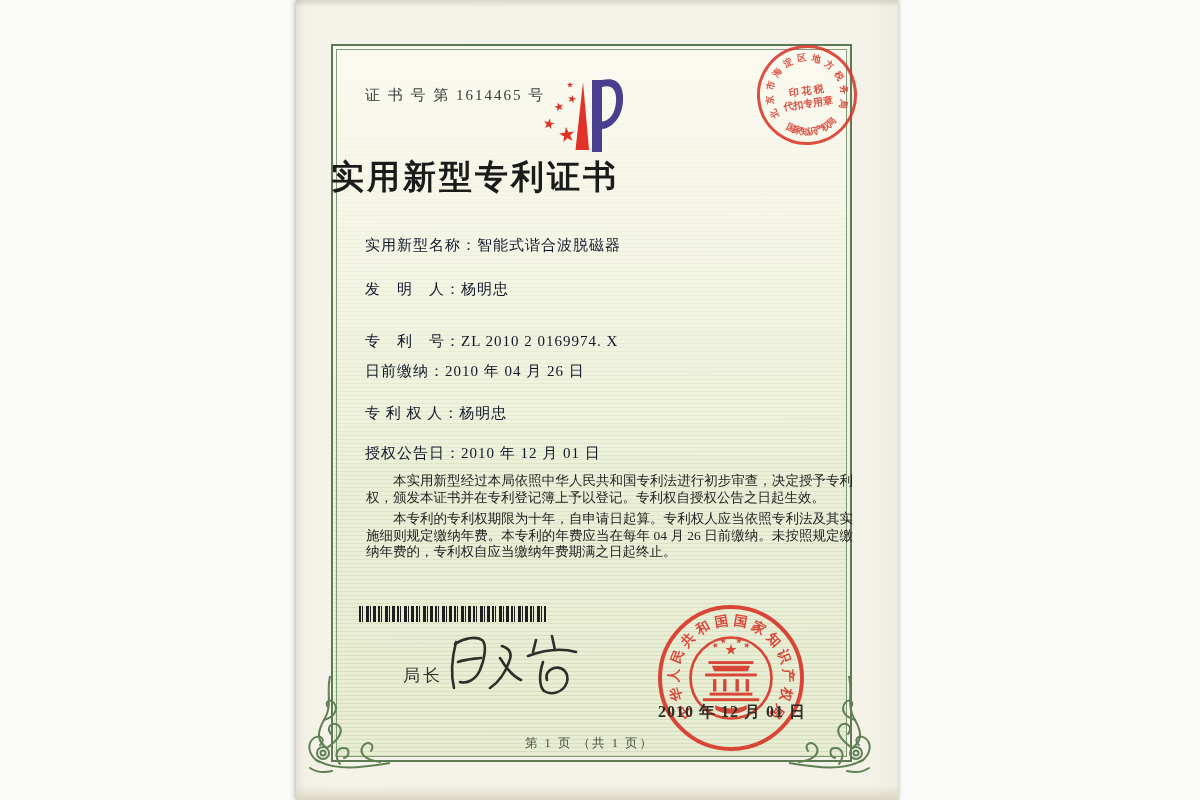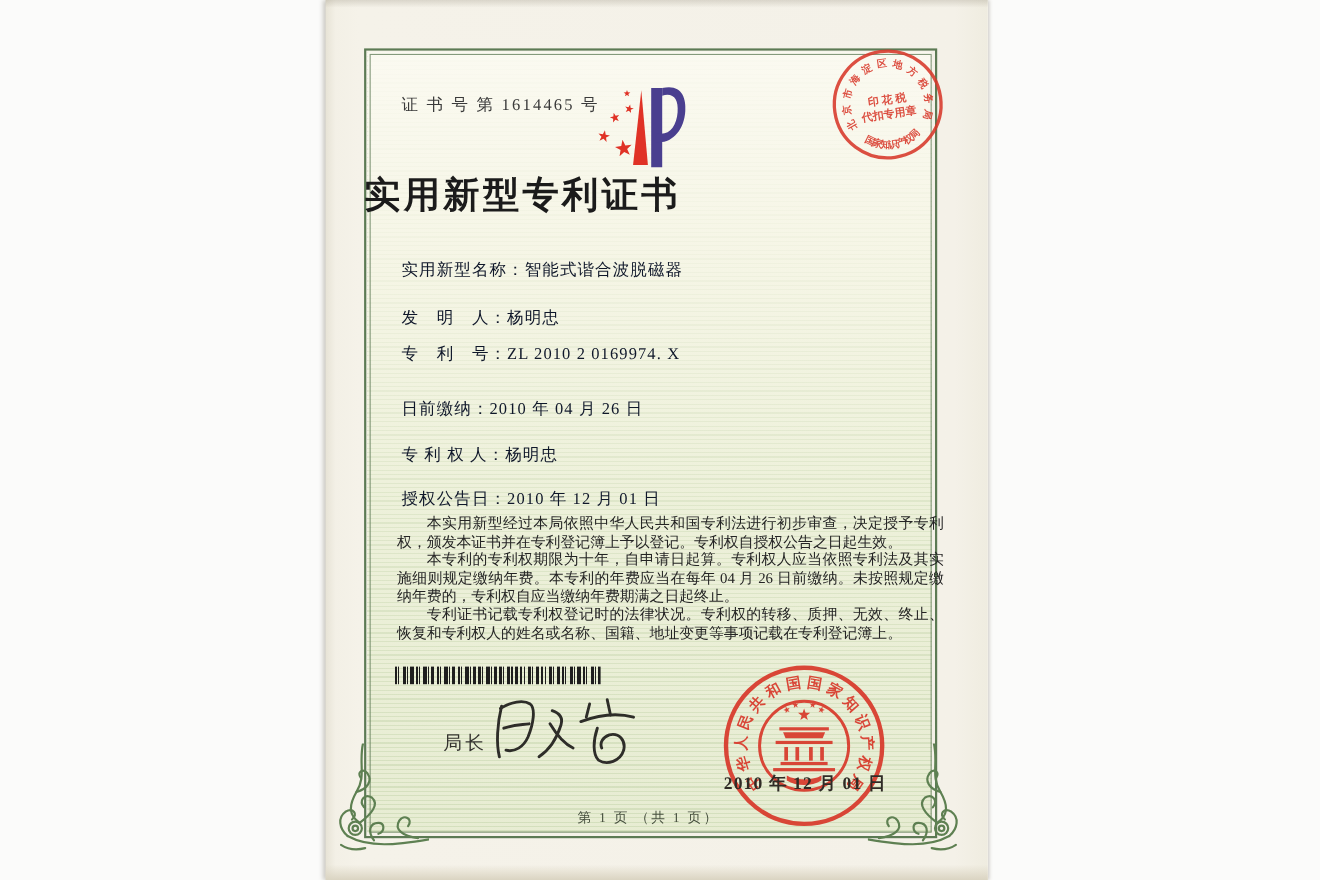--- a/index.html
+++ b/index.html
@@ -22,21 +22,21 @@
         border:2px solid var(--frame_green,#5c7a54);}
   .frame::before{content:'';position:absolute;inset:3px;border:1px solid rgba(92,122,84,.75);}
   .orn{position:absolute;width:90px;height:100px;}
   
   .cert-no{position:absolute;left:365px;top:86px;font-size:15px;letter-spacing:2px;color:#3a3a3a;}
   .title{position:absolute;left:331px;top:155px;width:517px;text-align:left;
          font-size:33px;font-weight:bold;letter-spacing:3px;color:#1b1b1b;}
   .field{position:absolute;left:365px;font-size:15px;color:#0f172a;letter-spacing:1px;white-space:nowrap;}
   .paras{position:absolute;left:361px;top:468px;width:497px;font-size:13.5px;line-height:16.6px;
          color:#242424;text-align:justify;}
-  .paras p{margin:0;text-indent:2em;}
+  .paras p{margin:5px;text-indent:2em;}
   .barcode{position:absolute;left:359px;top:606px;width:187px;height:16px;
         background:repeating-linear-gradient(90deg,
           #1e1e1e 0 2px,rgba(0,0,0,0) 2px 3px,
           #1e1e1e 3px 4px,rgba(0,0,0,0) 4px 7px,
           #1e1e1e 7px 10px,rgba(0,0,0,0) 10px 11px,
           #1e1e1e 11px 12px,rgba(0,0,0,0) 12px 14px,
           #1e1e1e 14px 17px,rgba(0,0,0,0) 17px 19px);}
   .director-label{position:absolute;left:403px;top:664px;font-size:17px;letter-spacing:3px;color:#33322e;}
   .sig-svg{position:absolute;left:442px;top:628px;}
   .hidden-text{position:absolute;width:1px;height:1px;overflow:hidden;opacity:0;pointer-events:none;}
@@ -147,37 +147,36 @@
     <div class="seal-center" style="top:44px;font-size:10px">印 花 税</div>
     <div class="seal-center" style="top:57px;font-size:10px">代扣专用章</div>
   </div>
 
   <div class="field" style="top:236px">
     <span>实用新型名称：</span><span>智能式谐合波脱磁器</span>
   </div>
   <div class="field" style="top:280px">
     <span>发　明　人：</span><span>杨明忠</span>
   </div>
-  <div class="field" style="top:312px">
+  <div class="field" style="top:332px">
     <span>专　利　号：</span><span>ZL 2010 2 0169974. X</span>
   </div>
   <div class="field" style="top:362px">
     <span>日前缴纳：</span><span>2010 年 04 月 26 日</span>
   </div>
   <div class="field" style="top:404px">
     <span>专 利 权 人：</span><span>杨明忠</span>
   </div>
   <div class="field" style="top:444px">
     <span>授权公告日：</span><span>2010 年 12 月 01 日</span>
   </div>
 
   <div class="paras">
     <p>本实用新型经过本局依照中华人民共和国专利法进行初步审查，决定授予专利权，颁发本证书并在专利登记簿上予以登记。专利权自授权公告之日起生效。</p>
     <p>本专利的专利权期限为十年，自申请日起算。专利权人应当依照专利法及其实施细则规定缴纳年费。本专利的年费应当在每年 04 月 26 日前缴纳。未按照规定缴纳年费的，专利权自应当缴纳年费期满之日起终止。</p>
-    <p>专利证书记载专利权登记时的法律状况。专利权的转移、质押、无效、终止、恢复和专利权人的姓名或名称、国籍、地址变更等事项记载在专利登记簿上。</p>
   </div>
 
   <div class="barcode"></div>
 
   <div class="director-label">局长</div>
   <svg class="sig-svg" width="145" height="78" viewBox="0 0 145 78">
     <g fill="none" stroke="#2e2d29" stroke-width="2.6" stroke-linecap="round" stroke-linejoin="round">
       <path d="M14,14 C10,30 9,48 12,60"></path>
       <path d="M13,16 C22,10 34,8 40,12 C45,16 43,30 38,42 C34,51 26,56 18,54"></path>
       <path d="M16,34 C24,31 32,31 39,30"></path>

